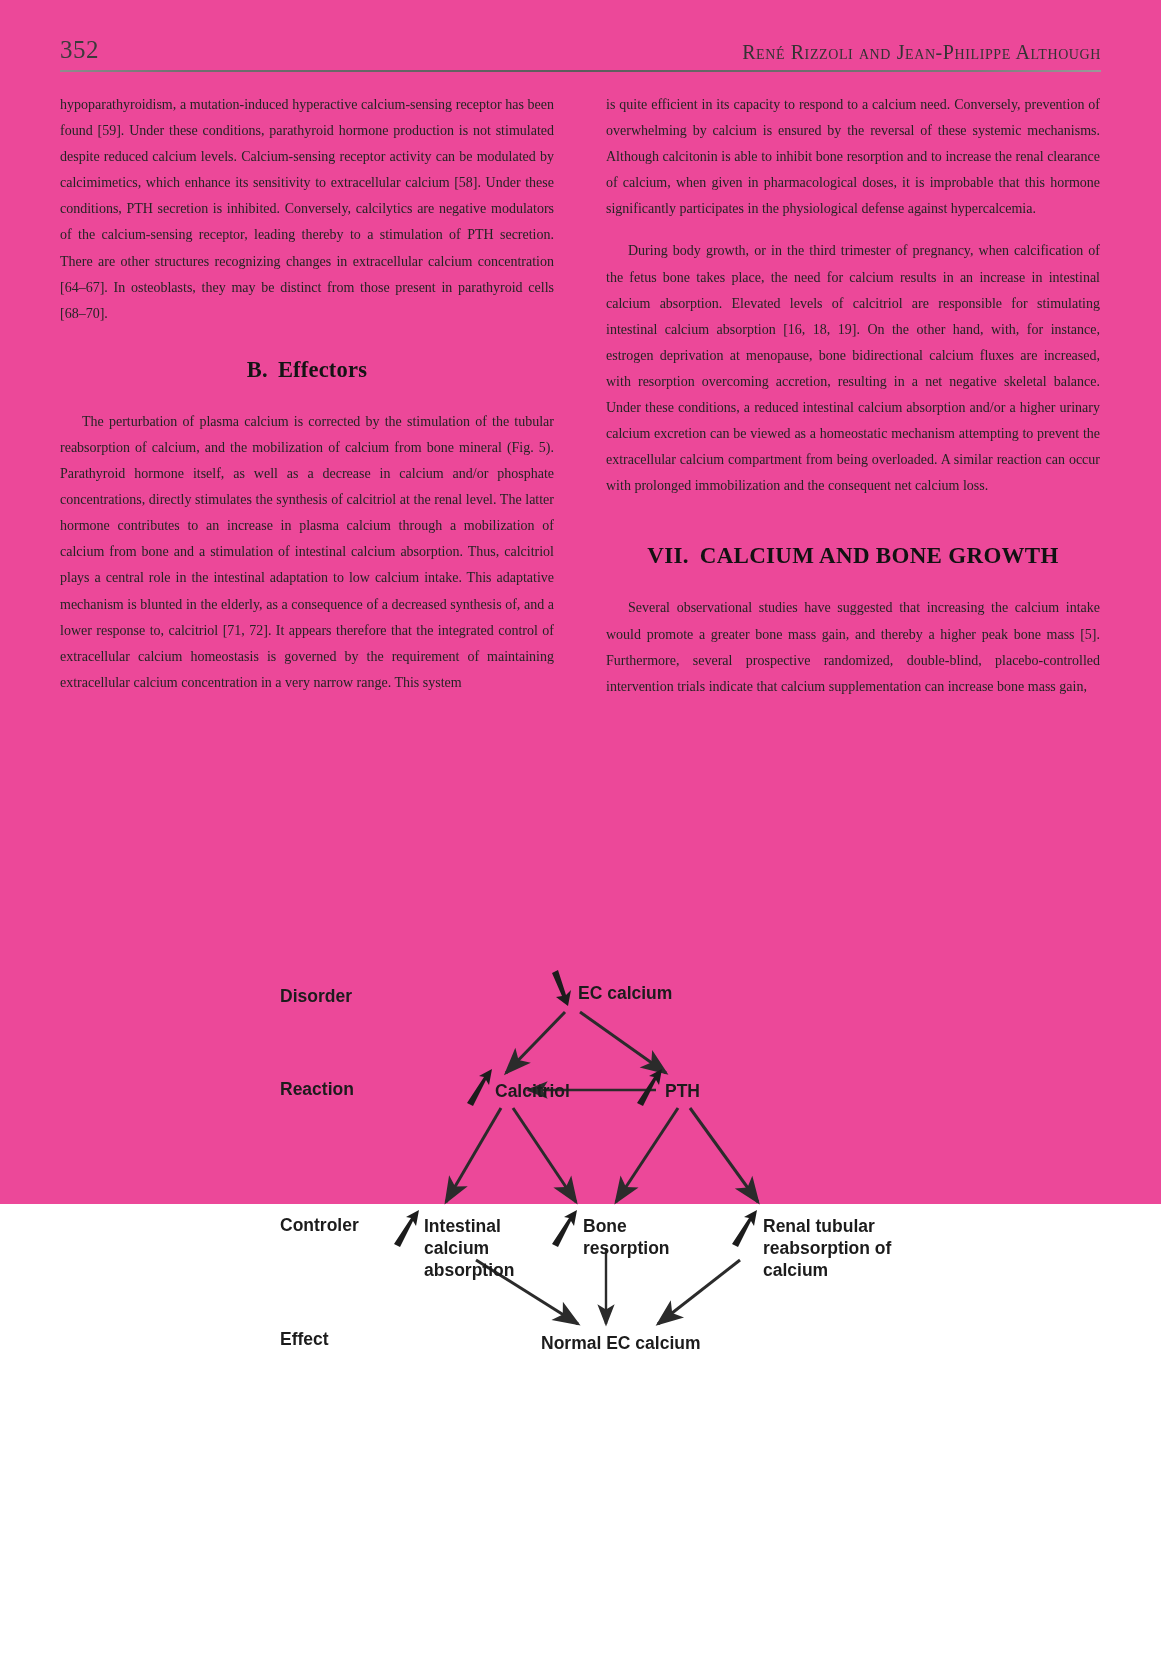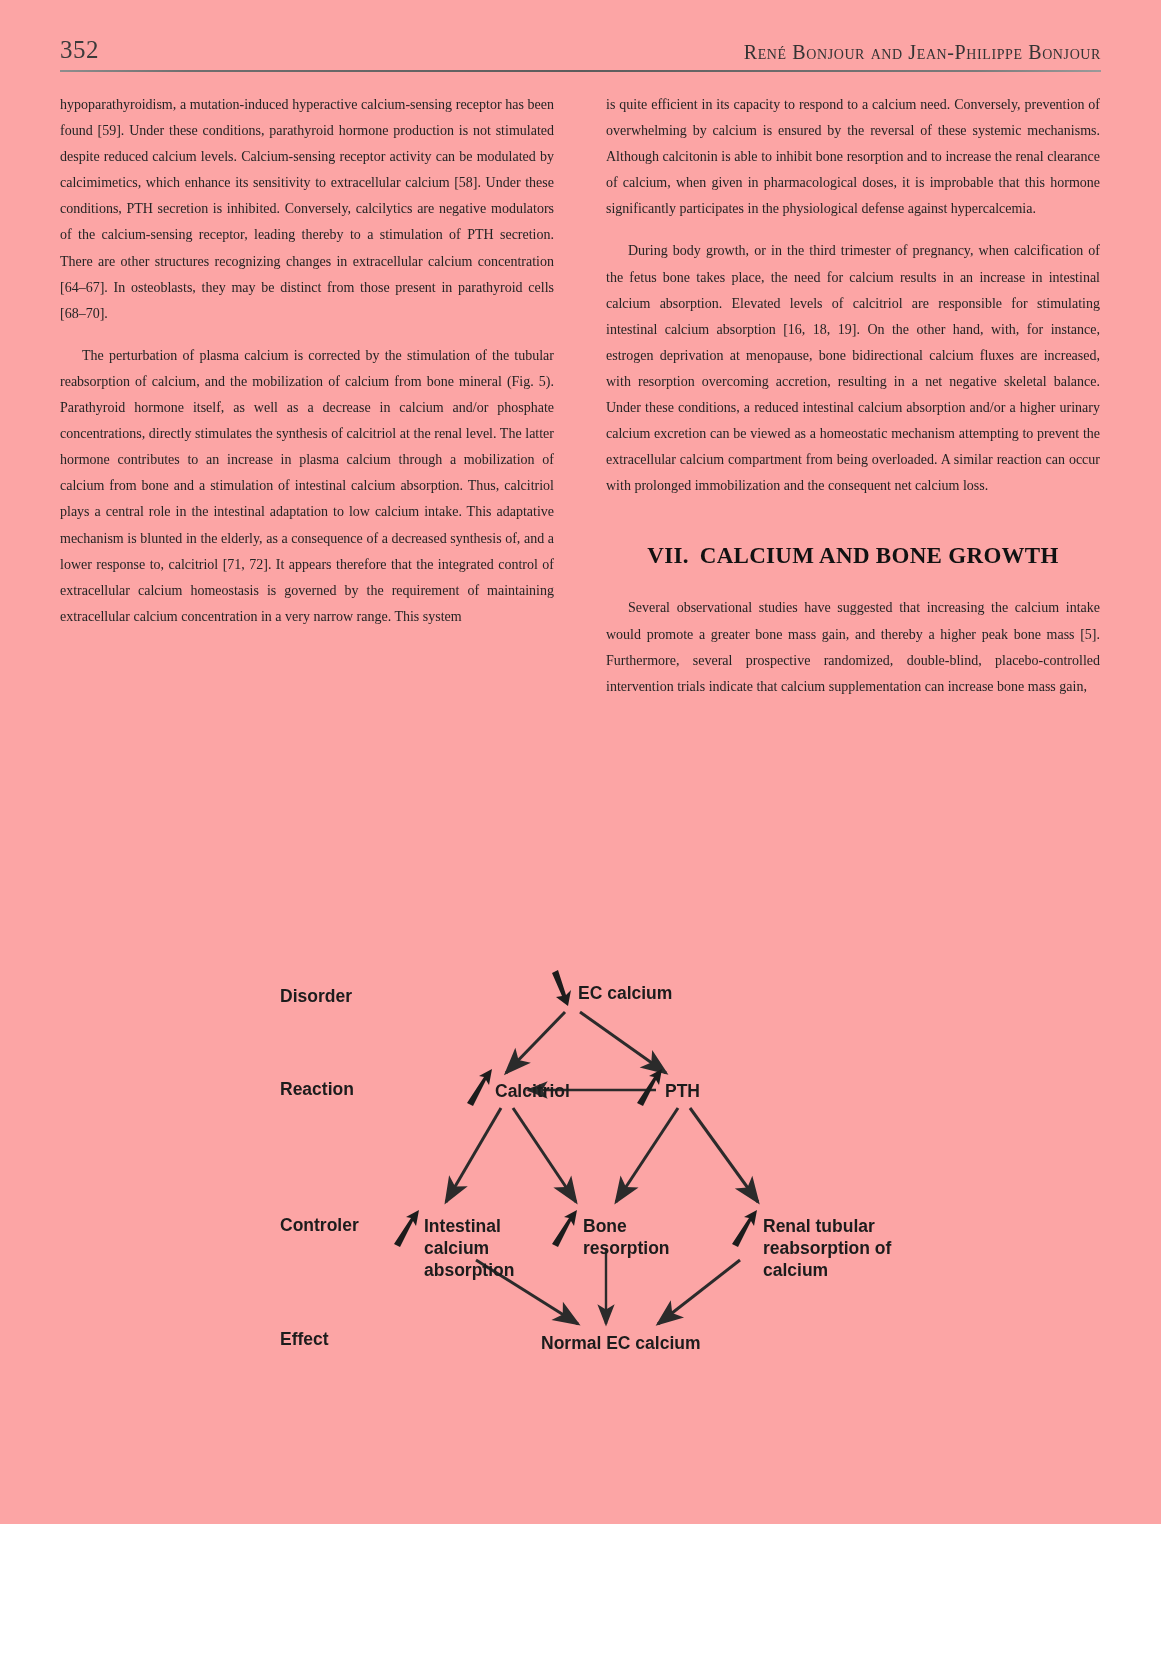--- a/index.html
+++ b/index.html
@@ -13,22 +13,22 @@
     position: relative;
     font-family: "Liberation Serif", serif;
     color: #1a1a1a;
     overflow: hidden;
   }
 
   .page {
     position: absolute;
     left: 0; top: 0;
     width: 1161px;
-    height: 1524px;
-    background: #fca5a5;
+    height: 1204px;
+    background: #ec4899;
   }
 
   
   .running-head {
     position: absolute;
     left: 60px;
     top: 28px;
     width: 1041px;
     height: 34px;
     display: flex;
@@ -149,29 +149,32 @@
   text.dg-row { font-size: 17.5px; }
   text.dg-node { font-size: 17.5px; }
 </style>
 </head>
 <body>
 
 <div class="page">
 
   <div class="running-head">
     <div class="folio">352</div>
-    <div class="head-authors">René Bonjour and Jean-Philippe Bonjour</div>
+    <div class="head-authors">René Rizzoli and Jean-Philippe Although</div>
   </div>
   <div class="head-rule"></div>
 
   <div class="columns">
 
     <div class="col">
       <p class="body">hypoparathyroidism, a mutation-induced hyperactive calcium-sensing receptor has been found [59]. Under these conditions, parathyroid hormone production is not stimulated despite reduced calcium levels. Calcium-sensing receptor activity can be modulated by calcimimetics, which enhance its sensitivity to extracellular calcium [58]. Under these conditions, PTH secretion is inhibited. Conversely, calcilytics are negative modulators of the calcium-sensing receptor, leading thereby to a stimulation of PTH secretion. There are other structures recognizing changes in extracellular calcium concentration [64–67]. In osteoblasts, they may be distinct from those present in parathyroid cells [68–70].</p>
 
+      <h2 class="sec-b">
+        <span class="sec-num">B.</span><span>Effectors</span>
+      </h2>
 
       <p class="body indent">The perturbation of plasma calcium is corrected by the stimulation of the tubular reabsorption of calcium, and the mobilization of calcium from bone mineral (Fig. 5). Parathyroid hormone itself, as well as a decrease in calcium and/or phosphate concentrations, directly stimulates the synthesis of calcitriol at the renal level. The latter hormone contributes to an increase in plasma calcium through a mobilization of calcium from bone and a stimulation of intestinal calcium absorption. Thus, calcitriol plays a central role in the intestinal adaptation to low calcium intake. This adaptative mechanism is blunted in the elderly, as a consequence of a decreased synthesis of, and a lower response to, calcitriol [71, 72]. It appears therefore that the integrated control of extracellular calcium homeostasis is governed by the requirement of maintaining extracellular calcium concentration in a very narrow range. This system</p>
     </div>
 
     <div class="col">
       <p class="body">is quite efficient in its capacity to respond to a calcium need. Conversely, prevention of overwhelming by calcium is ensured by the reversal of these systemic mechanisms. Although calcitonin is able to inhibit bone resorption and to increase the renal clearance of calcium, when given in pharmacological doses, it is improbable that this hormone significantly participates in the physiological defense against hypercalcemia.</p>
       <p class="body indent">During body growth, or in the third trimester of pregnancy, when calcification of the fetus bone takes place, the need for calcium results in an increase in intestinal calcium absorption. Elevated levels of calcitriol are responsible for stimulating intestinal calcium absorption [16, 18, 19]. On the other hand, with, for instance, estrogen deprivation at menopause, bone bidirectional calcium fluxes are increased, with resorption overcoming accretion, resulting in a net negative skeletal balance. Under these conditions, a reduced intestinal calcium absorption and/or a higher urinary calcium excretion can be viewed as a homeostatic mechanism attempting to prevent the extracellular calcium compartment from being overloaded. A similar reaction can occur with prolonged immobilization and the consequent net calcium loss.</p>
 
       <h2 class="sec-roman">
         <span class="sec-num">VII.</span><span>CALCIUM AND BONE GROWTH</span>

